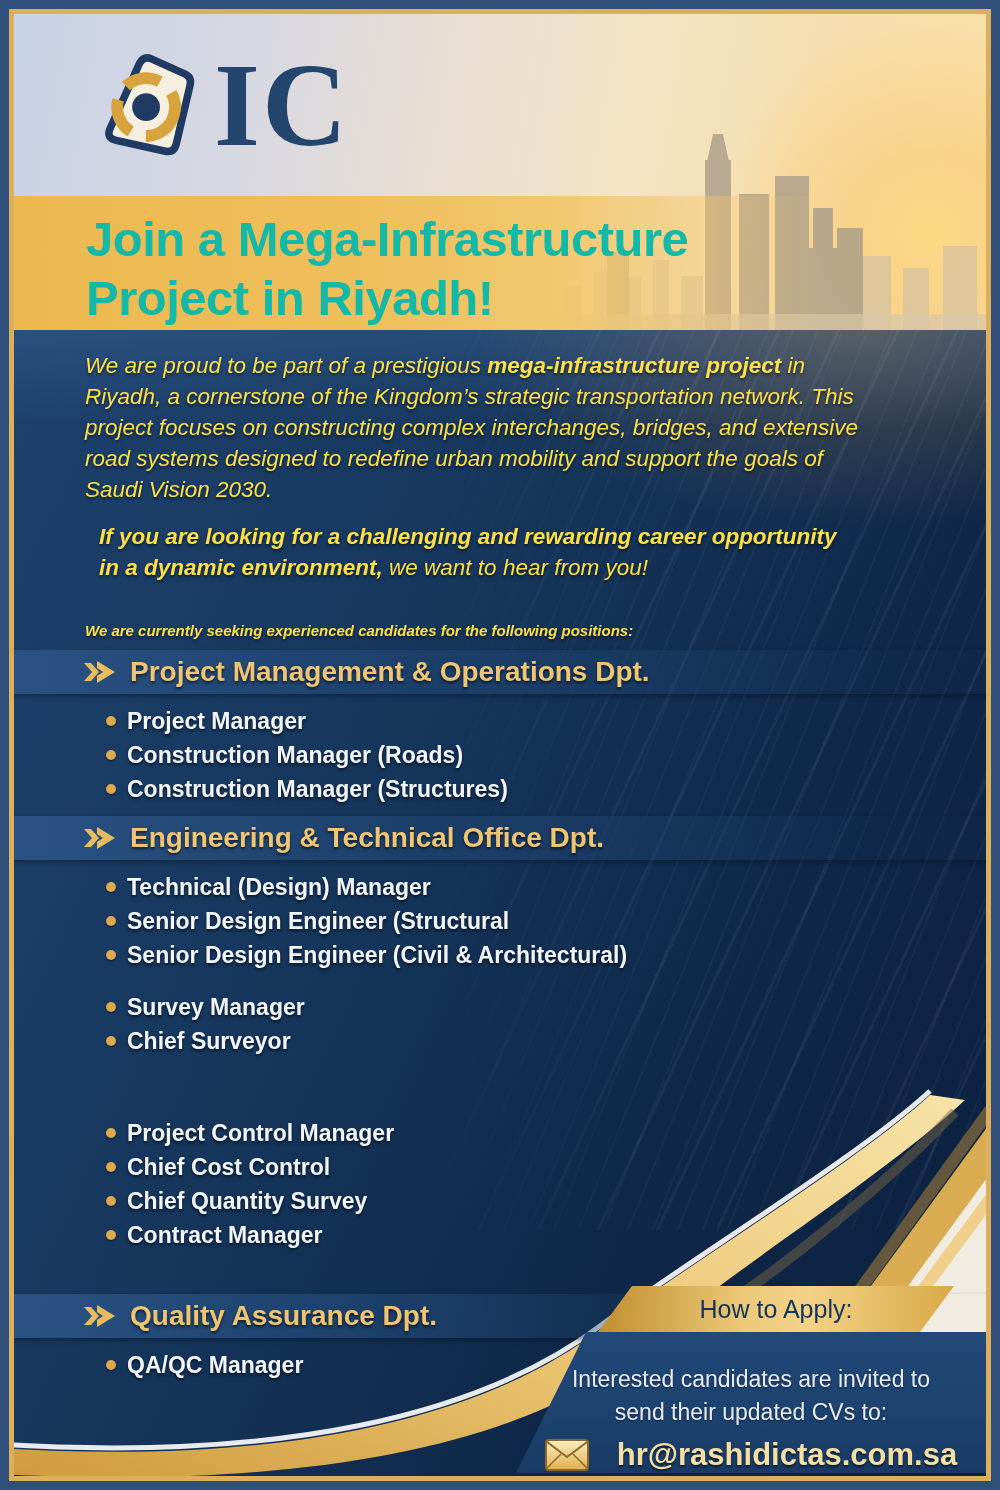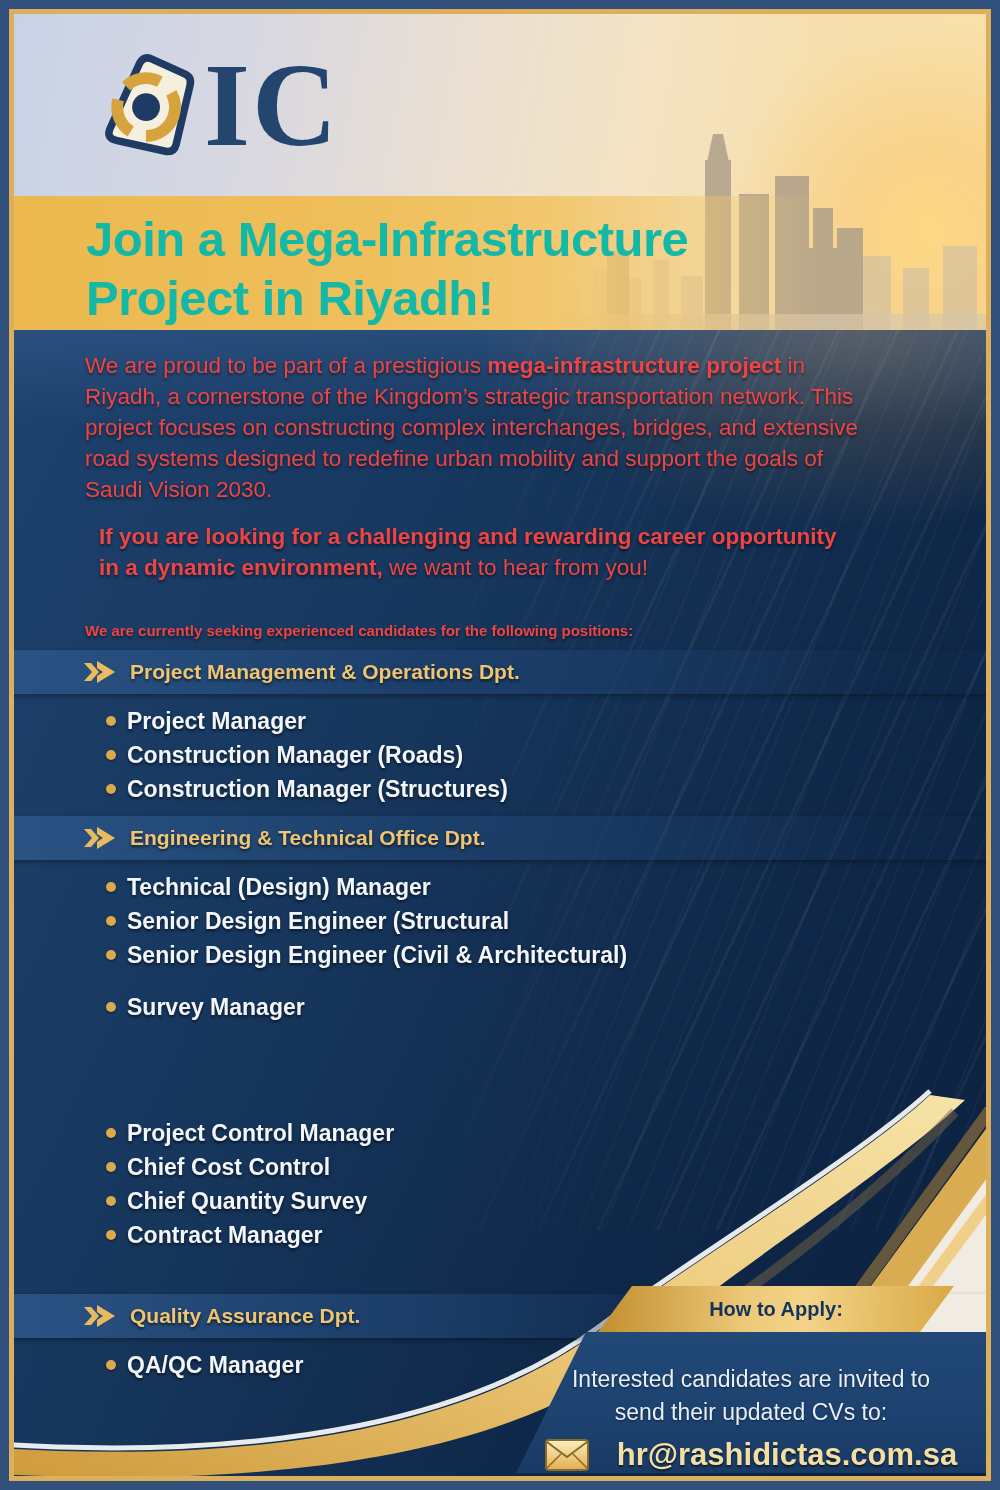--- a/index.html
+++ b/index.html
@@ -16,21 +16,21 @@
     background:
       radial-gradient(circle at 93% 67%, rgba(253,216,130,0.95) 0, rgba(250,200,110,0.55) 80px, rgba(250,200,110,0) 210px),
       linear-gradient(100deg,#C7D2E6 0%,#D8D8E2 25%,#EADFD2 45%,#F4E4C4 62%,#F6DFAE 78%,#F9E0A8 100%);
   }
   .skyline{position:absolute;left:555px;top:128px;width:436px;height:214px;}
   
   .gold-band{
     position:absolute;left:0;top:196px;width:100%;height:134px;z-index:2;
     background:linear-gradient(90deg,#ECB84E 0%,#EFBF5C 38%,#F2C76E 55%,rgba(242,199,110,0.55) 68%,rgba(242,199,110,0) 82%);
   }
-  .logo{position:absolute;left:86px;top:46px;z-index:3;display:flex;align-items:center;}
+  .logo{position:absolute;left:86px;top:46px;z-index:3;display:flex;align-items:center;gap:10px;}
   .logo-ic{font-family:"Liberation Serif",serif;font-weight:bold;font-size:118px;line-height:1;color:#24456E;letter-spacing:2px;}
   .title{
     position:absolute;left:86px;top:210px;z-index:3;
     font-size:49px;font-weight:bold;color:#14b8a6;line-height:1.2;letter-spacing:-0.5px;
   }
   
   .content-bg{
     position:absolute;left:0;top:330px;right:0;bottom:0;z-index:1;
     background:
       radial-gradient(ellipse 620px 320px at 86% 0%, rgba(158,128,92,0.42), rgba(158,128,92,0) 62%),
@@ -40,46 +40,46 @@
   .roads{
     position:absolute;left:420px;top:330px;width:568px;height:900px;z-index:1;opacity:.9;
     background:
       repeating-linear-gradient(115deg, rgba(255,255,255,0.055) 0 3px, rgba(255,255,255,0) 3px 54px),
       repeating-linear-gradient(112deg, rgba(255,255,255,0.035) 0 2px, rgba(255,255,255,0) 2px 23px);
     -webkit-mask:linear-gradient(90deg,transparent 0,#000 45%);
             mask:linear-gradient(90deg,transparent 0,#000 45%);
   }
   .deco{position:absolute;inset:0;z-index:2;pointer-events:none;}
   
-  .para{position:absolute;z-index:3;color:#ef4444;text-shadow:0 2px 3px rgba(0,0,0,0.55);}
+  .para{position:absolute;z-index:3;color:#fde047;text-shadow:0 2px 3px rgba(0,0,0,0.55);font-style:italic;}
   .p1{left:85px;top:350px;width:775px;font-size:22.5px;line-height:31px;}
   .p2{left:99px;top:521px;width:745px;font-size:22.5px;line-height:31px;}
   .p3{left:85px;top:622px;width:880px;font-size:15px;font-weight:600;}
   .para b{font-weight:bold;}
   
   .dept{position:absolute;left:0;right:0;z-index:3;}
   .dept-band{
     height:44px;display:flex;align-items:center;padding-left:84px;box-sizing:border-box;
     background:linear-gradient(92deg,#2A5384 0%,#1C3F6A 42%,rgba(28,63,106,0.45) 68%,rgba(28,63,106,0.05) 88%);
     box-shadow:0 2px 5px rgba(0,0,0,0.35);
   }
-  .dept-name{margin-left:14px;font-size:21px;font-weight:bold;color:#EFC573;text-shadow:0 2px 3px rgba(0,0,0,0.6);}
+  .dept-name{margin-left:14px;font-size:28px;font-weight:bold;color:#EFC573;text-shadow:0 2px 3px rgba(0,0,0,0.6);}
   .pos-list{margin:10px 0 0 100px;padding:0;list-style:none;}
   .pos-item{position:relative;padding-left:27px;height:34px;display:flex;align-items:center;
     font-size:23px;font-weight:bold;color:#F3F7FC;text-shadow:0 2px 3px rgba(0,0,0,0.6);}
   .bullet{position:absolute;left:6px;top:50%;transform:translateY(-50%);width:10px;height:10px;border-radius:50%;
     background:#DCA94E;box-shadow:0 1px 2px rgba(0,0,0,0.5);}
   
   .apply-banner{
     position:absolute;left:598px;top:1286px;width:356px;height:46px;z-index:4;
     clip-path:polygon(34px 0,100% 0,calc(100% - 34px) 100%,0 100%);
     background:linear-gradient(93deg,#C18E2F 0%,#EDC979 42%,#F3D388 58%,#D9A845 100%);
     display:flex;align-items:center;justify-content:center;
   }
-  .apply-banner-text{font-size:20px;font-weight:bold;color:#14335C;}
+  .apply-banner-text{font-size:25px;font-weight:normal;color:#14335C;}
   .apply-panel{
     position:absolute;left:516px;top:1332px;width:470px;height:141px;z-index:4;
     clip-path:polygon(70px 0,100% 0,100% 100%,0 100%);
     background:linear-gradient(180deg,#214877 0%,#1D4270 60%,#193A64 100%);
     display:flex;flex-direction:column;align-items:center;justify-content:flex-end;padding-top:12px;box-sizing:border-box;
   }
   .apply-line{font-size:23px;color:#E9EFF8;line-height:33px;text-shadow:0 1px 2px rgba(0,0,0,0.5);}
   .apply-email-row{display:flex;align-items:center;gap:12px;margin-top:8px;}
   .apply-email{font-size:31px;font-weight:bold;color:#F3DFA4;text-shadow:0 2px 2px rgba(0,0,0,0.55);margin-left:16px;}
 </style>
@@ -200,20 +200,24 @@
         </li>
     </ul>
   </div>
 
   <div class="dept" style="top:980px">
     <ul class="pos-list">
       <li class="pos-item">
           <span class="bullet"></span>
           <span>Survey Manager</span>
         </li>
+      <li class="pos-item">
+          <span class="bullet"></span>
+          <span>Chief Surveyor</span>
+        </li>
     </ul>
   </div>
 
   <div class="dept" style="top:1106px">
     <ul class="pos-list">
       <li class="pos-item">
           <span class="bullet"></span>
           <span>Project Control Manager</span>
         </li>
       <li class="pos-item">

